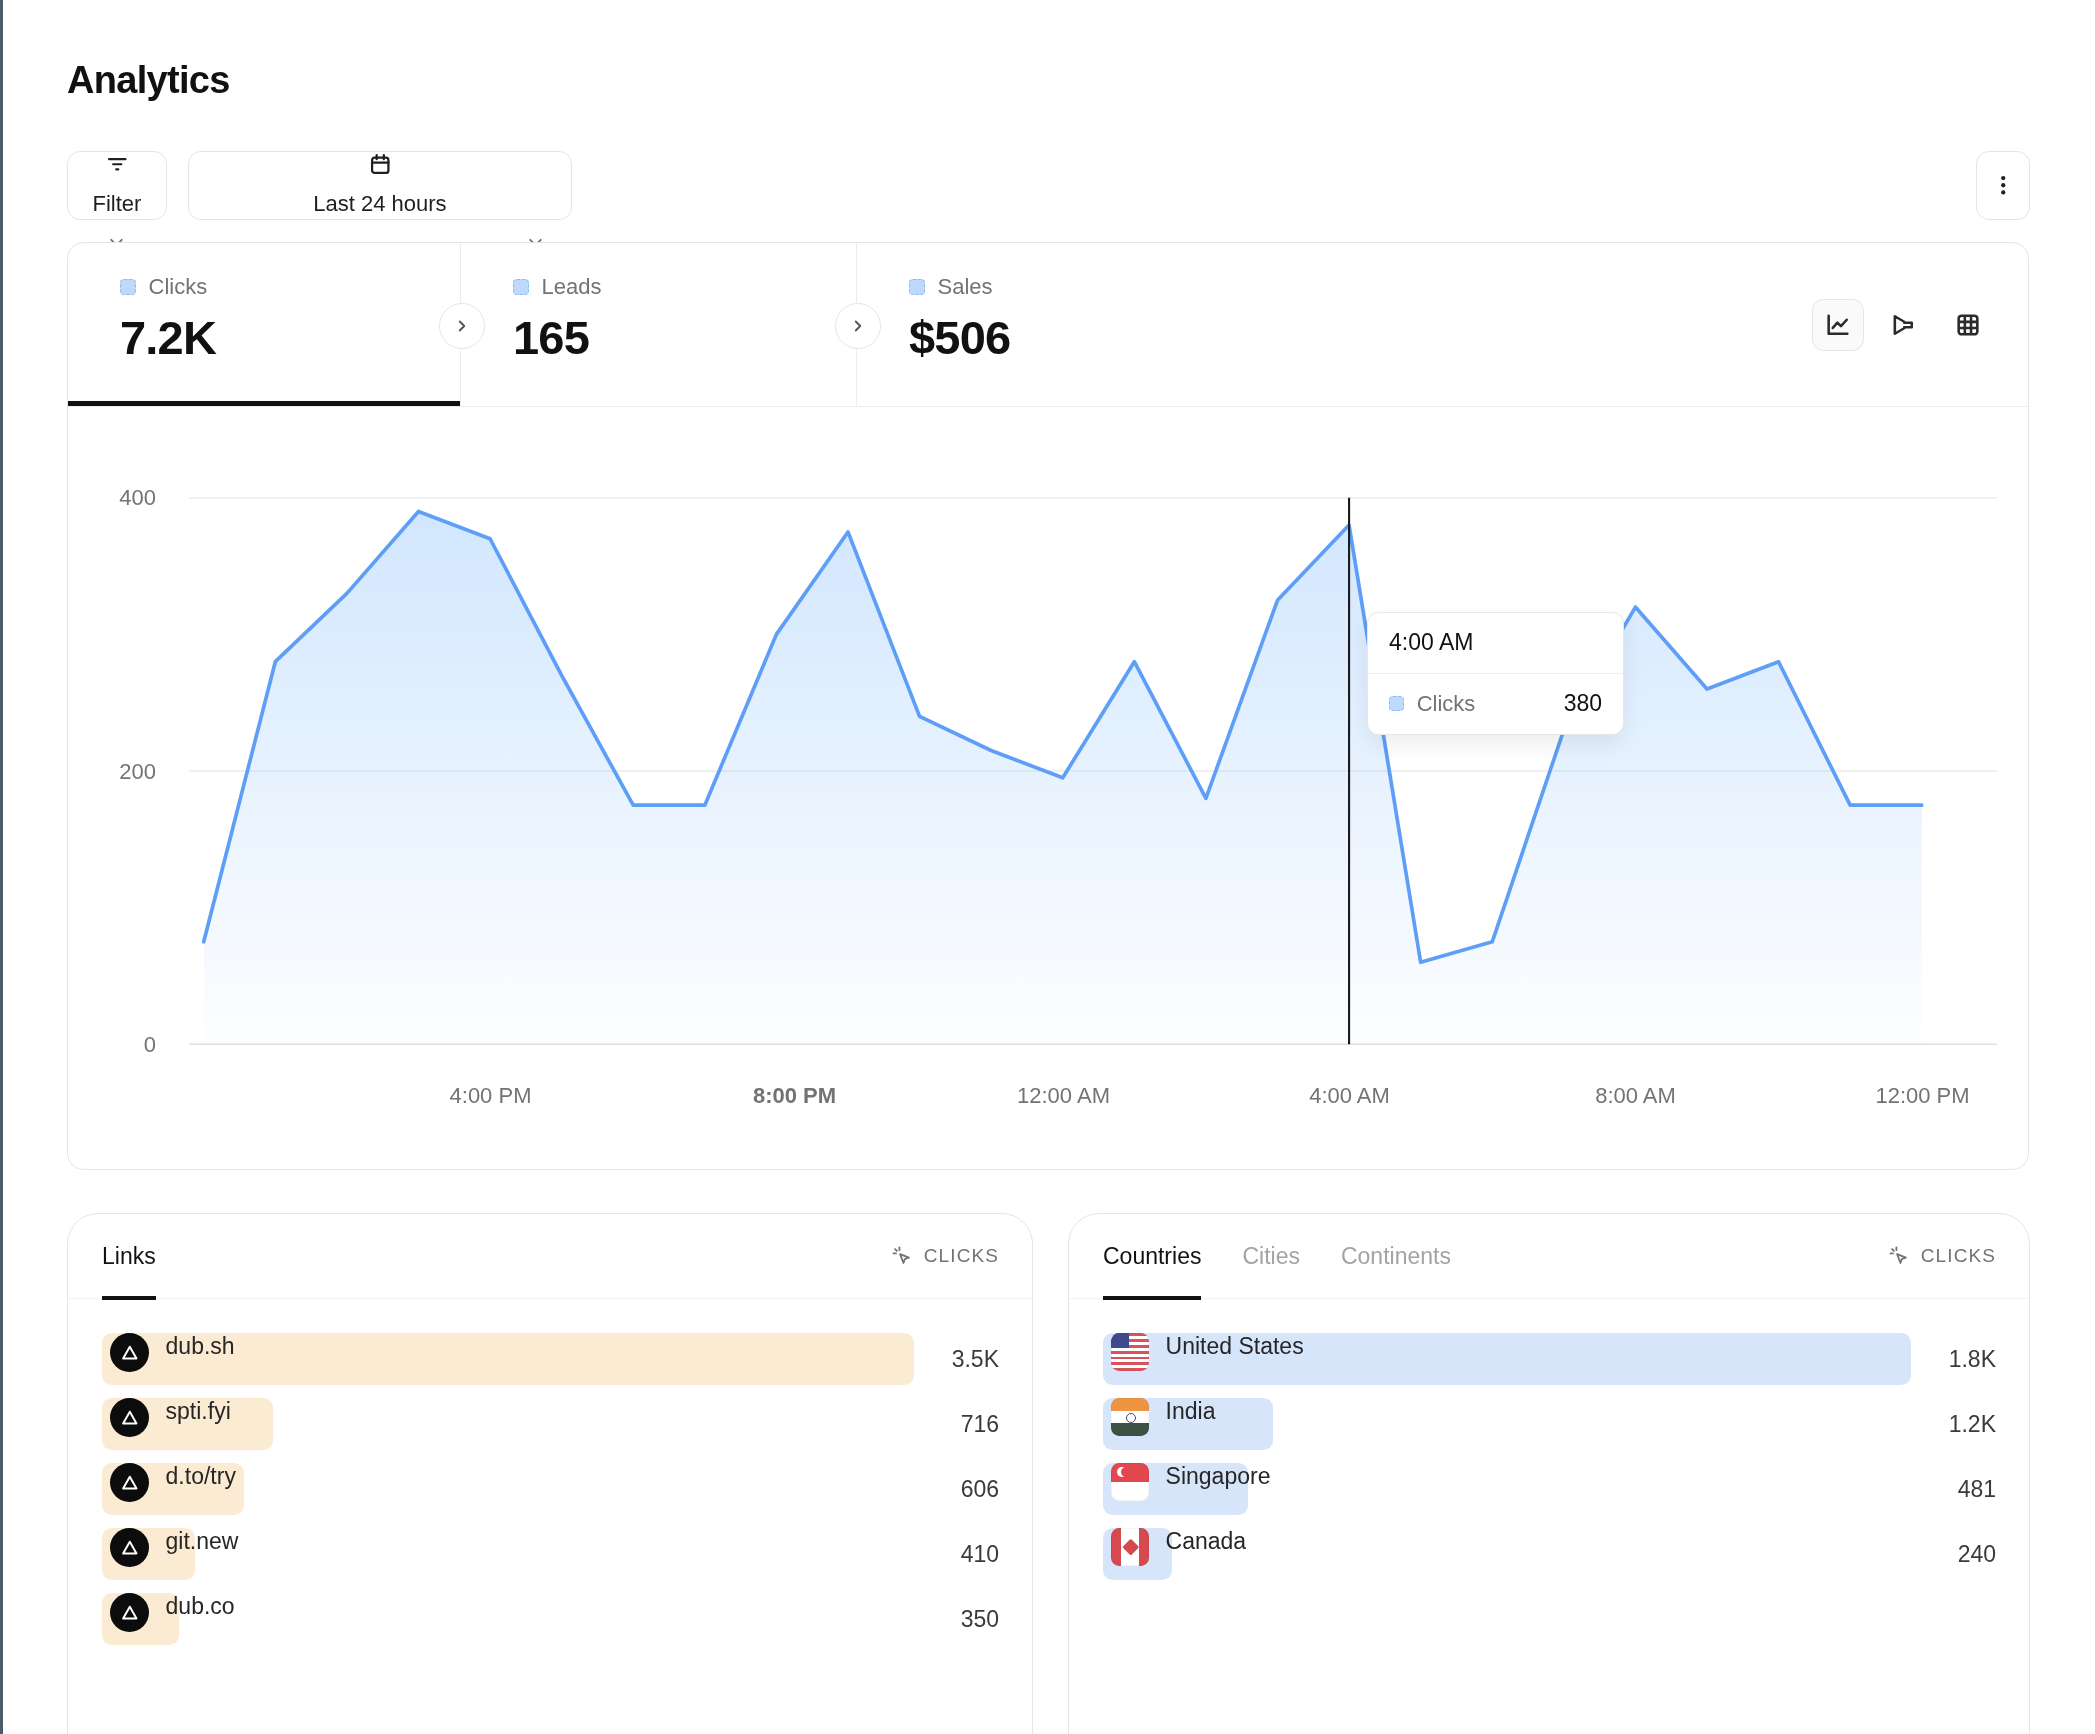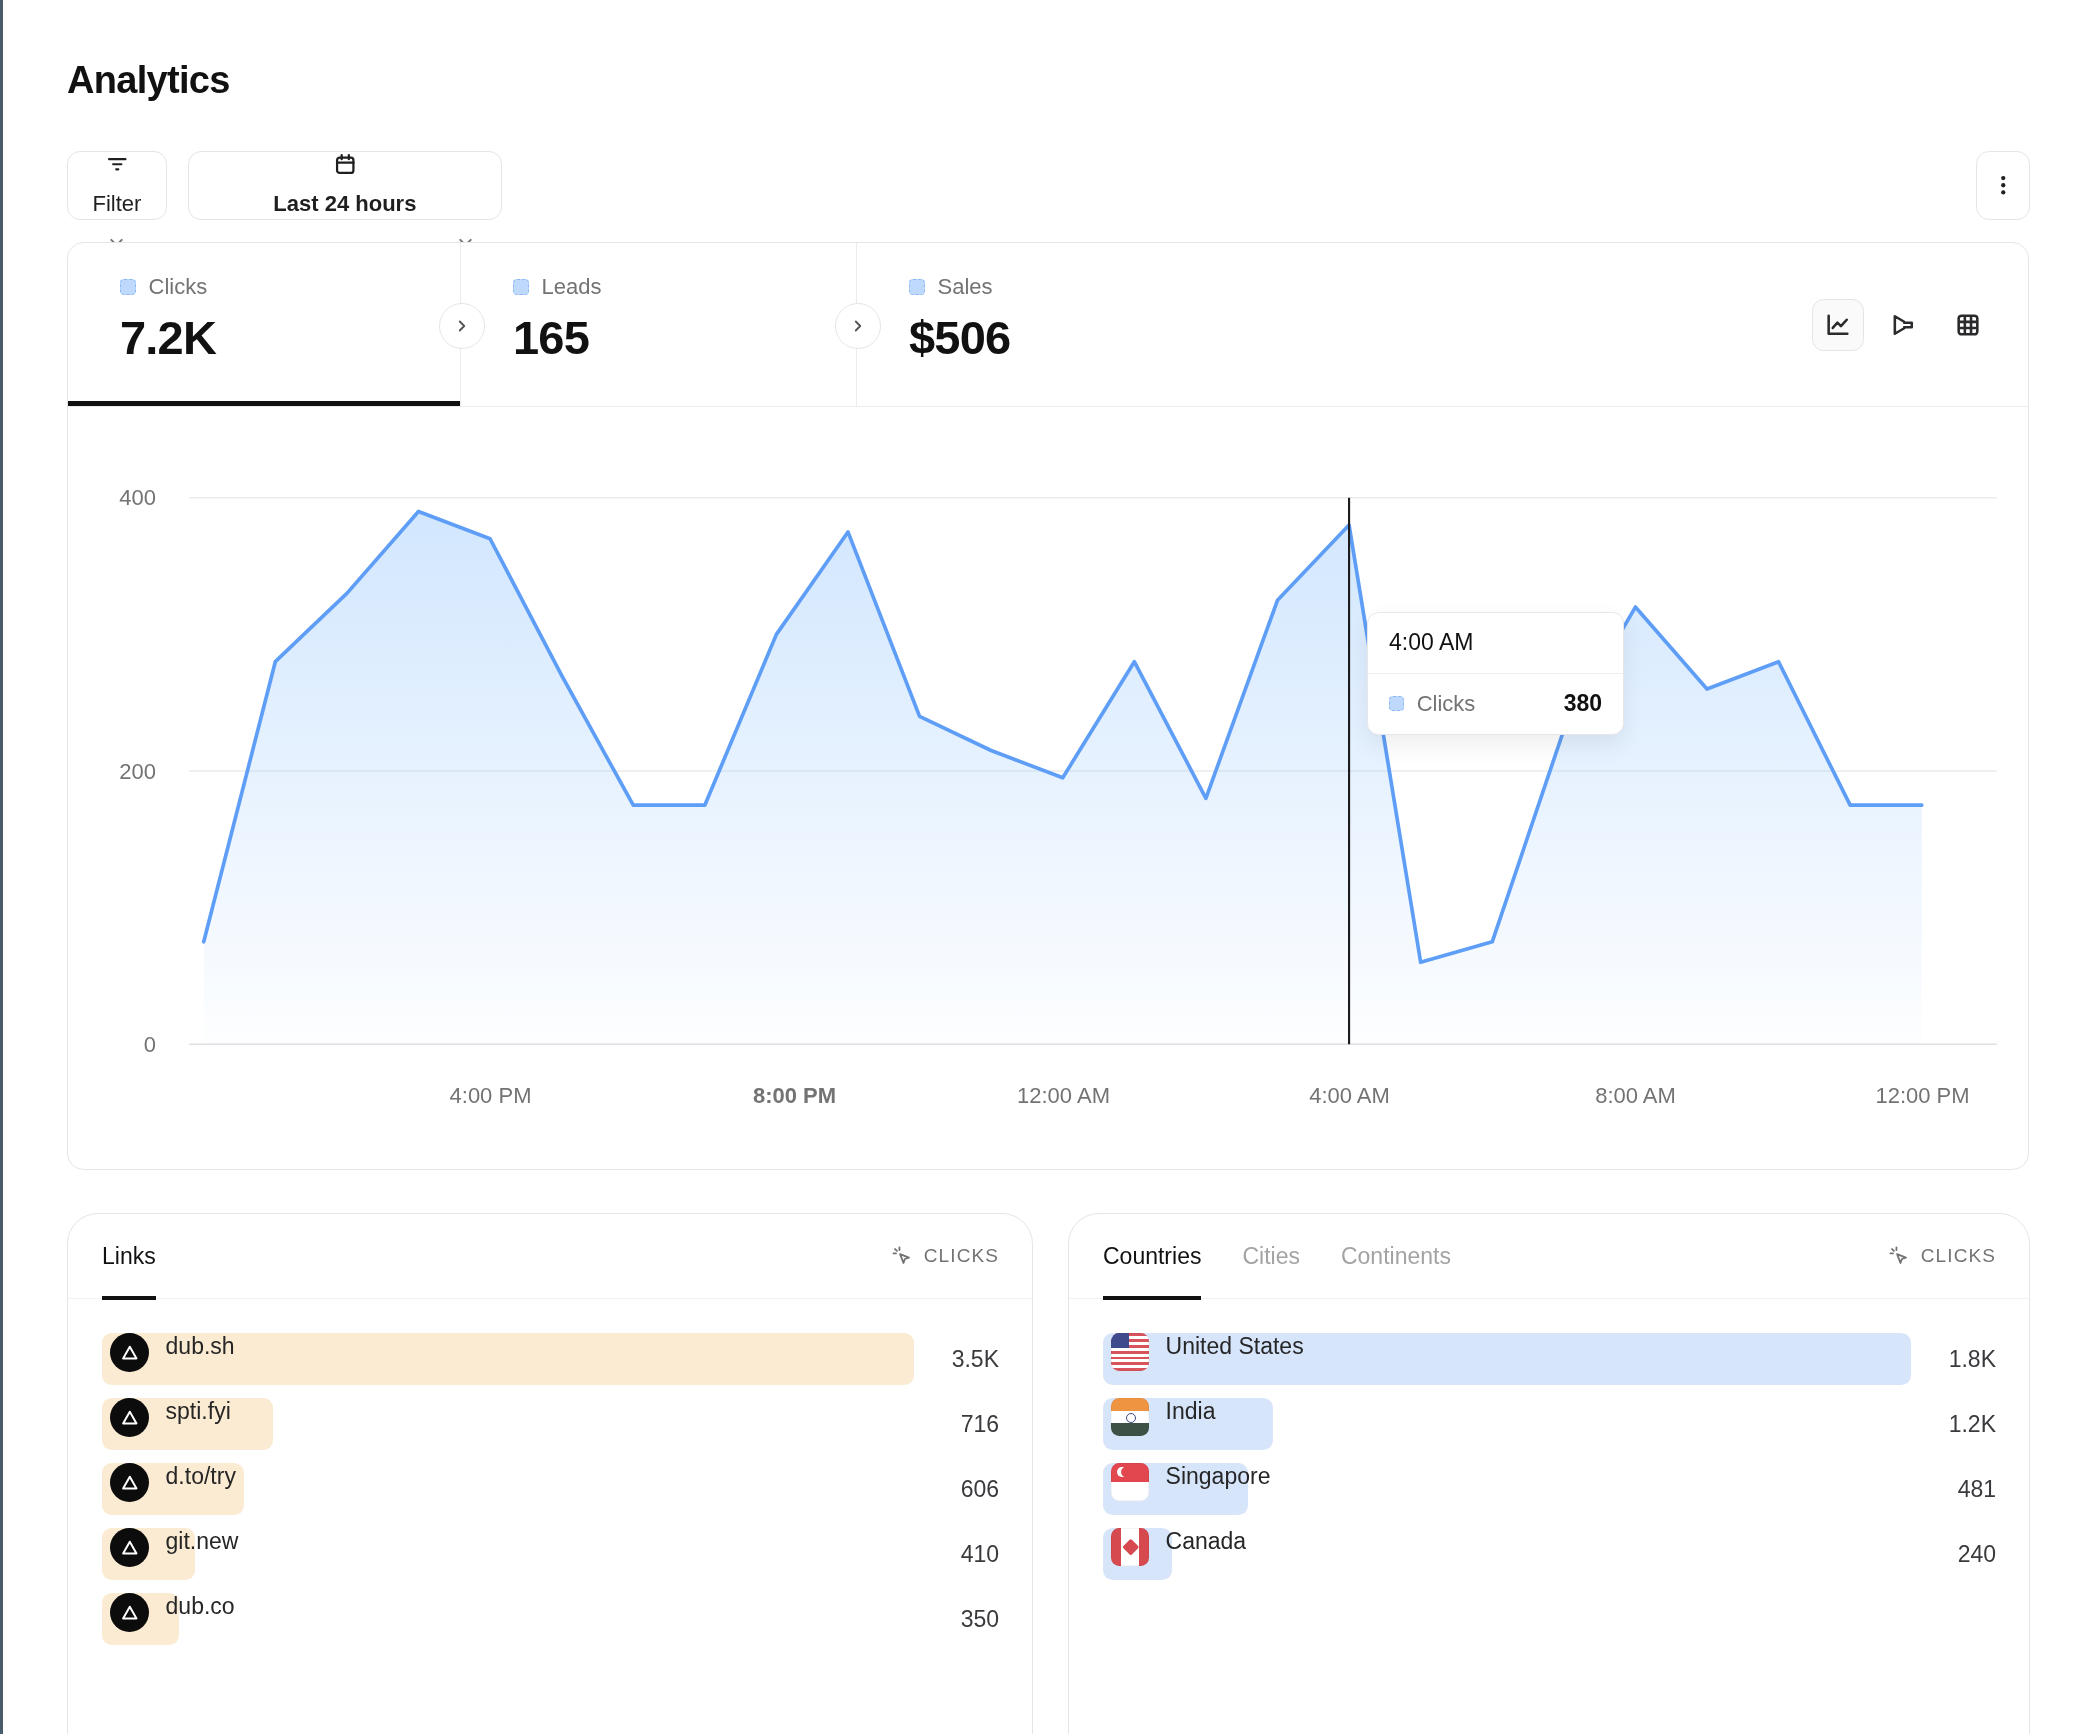--- a/index.html
+++ b/index.html
@@ -15,21 +15,21 @@
   
   .toolbar { position:absolute; left:67px; top:151px; right:66px; height:69px; display:flex; align-items:center; gap:21px; }
   .btn {
     height:69px; display:inline-flex; align-items:center; gap:14.7px; padding:0 24.5px;
     background:#fff; border:1.6px solid #e5e5e5; border-radius:13px; font-size:22px; font-weight:500; color:#1f1f1f; cursor:pointer;
     font-family:inherit;
     flex-direction:column;
   }
   .btn svg { flex:0 0 auto; }
   .btn .chev { color:#737373; }
-  .btn-date { width:314px;font-weight:bold; }
+  .btn-date { width:384px; }
   .btn-date .chev { margin-left:auto; }
   .btn-kebab { margin-left:auto; width:54px; padding:0; justify-content:center; }
 
   
   .main-card {
     position:absolute; left:67px; top:242px; width:1962px; height:928px;
     background:#fff; border:1.6px solid #e5e5e5; border-radius:16.4px; overflow:hidden;
   }
   .stats-row { position:relative; height:164px; border-bottom:1.6px solid #ececec; display:flex; }
   .stat-tab { position:relative; padding:31px 0 0 52px; cursor:pointer; }
@@ -61,21 +61,21 @@
   .y-label { position:absolute; width:88px; text-align:right; font-size:22px; color:#737373; line-height:31px; }
   .x-label { position:absolute; width:131px; text-align:center; font-size:22px; color:#737373; top:676px; }
   .chart-tooltip {
     position:absolute; left:1299px; top:205px; width:257px; background:#fff;
     border:1.6px solid #e7e7e9; border-radius:11.5px; box-shadow:0 9.8px 23px rgba(0,0,0,.07); z-index:5;
   }
   .chart-tooltip .tt-head { padding:16.4px 21px; font-size:23px; font-weight:500; color:#111; border-bottom:1.6px solid #f0f0f1; }
   .chart-tooltip .tt-row { padding:16.4px 21px; display:flex; align-items:center; gap:13px; }
   .chart-tooltip .tt-sq { width:14.7px; height:14.7px; }
   .tt-label { font-size:22px; color:#737373; }
-  .tt-value { margin-left:auto; font-size:23px; font-weight:700; color:#111; }
+  .tt-value { margin-left:auto; font-size:23px; font-weight:400; color:#111; }
 
   
   .panels { position:absolute; left:67px; top:1213px; display:flex; gap:35px; }
   .panel { width:966px; height:592px; background:#fff; border:1.6px solid #e5e5e5; border-radius:31px; overflow:hidden; }
   .panel-2 { width:962px; }
   .panel-head { position:relative; height:85px; display:flex; align-items:stretch; padding:0 33px 0 34px; border-bottom:1.6px solid #f2f2f3; }
   .panel-tabs { display:flex; gap:41px; }
   .panel-tab { display:flex; align-items:center; font-size:23px; font-weight:500; color:#a3a3a3; cursor:pointer; position:relative; }
   .panel-tab.active { color:#111111; }
   .panel-tab.active::after { content:""; position:absolute; left:0; right:0; bottom:-1.6px; height:4.1px; background:#111111; }

